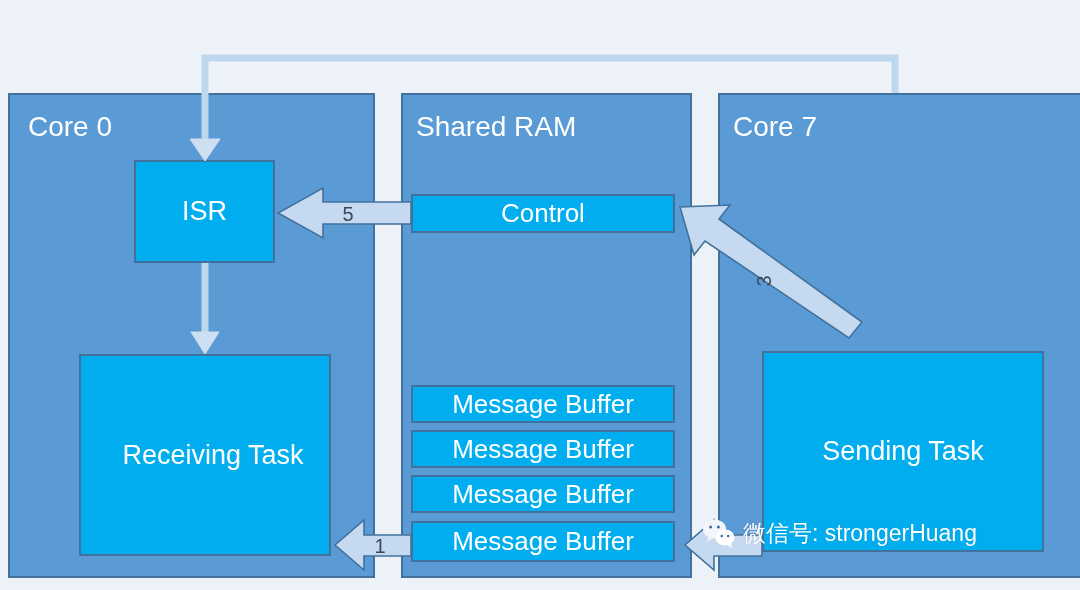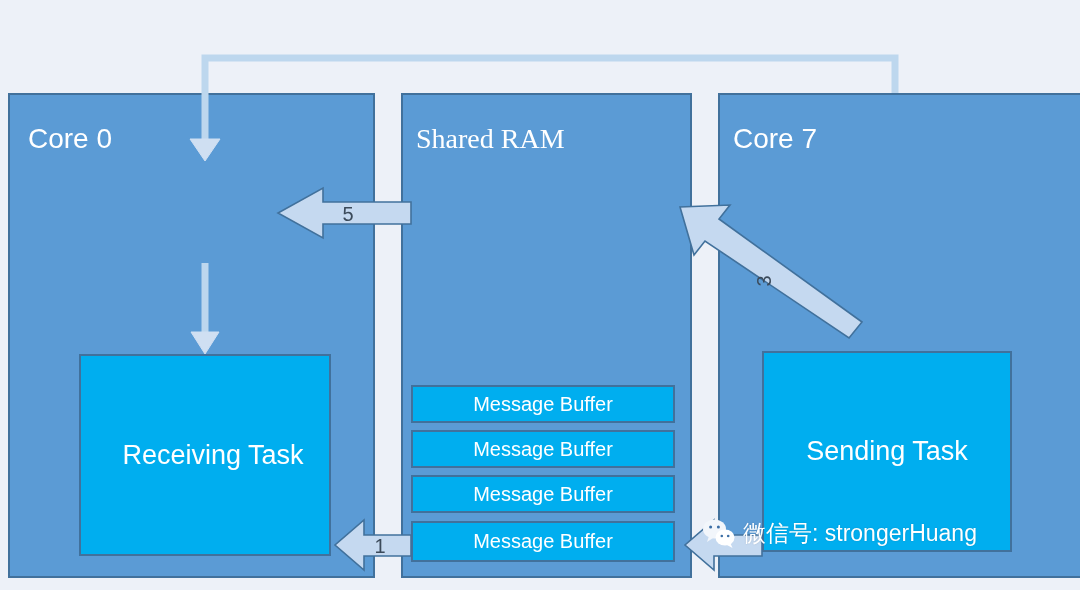--- a/index.html
+++ b/index.html
@@ -18,38 +18,37 @@
     background:#5b9bd5;
     border:2px solid #41719c;
     box-sizing:border-box;
   }
   .panel-title{
     position:absolute;
     color:#ffffff;
     font-size:28px;
     line-height:1;
     white-space:nowrap;
-    margin-top:12px;
   }
 
   
   .block{
     position:absolute;
     background:#00aeef;
     border:2px solid #41719c;
     box-sizing:border-box;
     display:flex;
     align-items:center;
     justify-content:center;
     color:#ffffff;
     white-space:nowrap;
   }
   .block.isr{font-size:27px;}
   .block.control{font-size:26px;}
-  .block.msgbuf{font-size:20px;}
+  .block.msgbuf{font-size:26px;}
   .block.task{font-size:27px;}
 
   
   #overlay{position:absolute;left:0;top:0;width:1080px;height:590px;pointer-events:none;}
   .arrow-num{
     font-family:"Liberation Sans","DejaVu Sans",sans-serif;
     font-size:20px;
     fill:#3b4a5a;
   }
   .hdr-label{
@@ -76,35 +75,37 @@
 </head>
 <body>
 
 <div id="stage">
 
 
   <div class="panel" style="left:8px;top:93px;width:367px;height:485px;"></div>
   <div class="panel-title" style="left:28px;top:113px;">Core 0</div>
 
   <div class="panel" style="left:401px;top:93px;width:291px;height:485px;"></div>
-  <div class="panel-title" style="left:416px;top:113px;font-family:Liberation Serif, serif;">Shared RAM</div>
+  <div class="panel-title" style="left:416px;top:113px;">Shared RAM</div>
 
   <div class="panel" style="left:718px;top:93px;width:364px;height:485px;"></div>
   <div class="panel-title" style="left:733px;top:113px;">Core 7</div>
 
+  <div class="block isr" style="left:134px;top:160px;width:141px;height:103px;">ISR</div>
 
   <div class="block task" style="left:79px;top:354px;width:252px;height:202px;padding-left:16px;">Receiving Task</div>
 
+  <div class="block control" style="left:411px;top:194px;width:264px;height:39px;">Control</div>
 
   <div class="block msgbuf" style="left:411px;top:385px;width:264px;height:38px;">Message Buffer</div>
   <div class="block msgbuf" style="left:411px;top:430px;width:264px;height:38px;">Message Buffer</div>
   <div class="block msgbuf" style="left:411px;top:475px;width:264px;height:38px;">Message Buffer</div>
   <div class="block msgbuf" style="left:411px;top:521px;width:264px;height:41px;">Message Buffer</div>
 
-  <div class="block task" style="left:762px;top:351px;width:250px;height:201px;">Sending Task</div>
+  <div class="block task" style="left:762px;top:351px;width:282px;height:201px;">Sending Task</div>
 
   <svg id="overlay" viewBox="0 0 1080 590">
 
     <g>
       <path d="M895,93 L895,58 L205,58 L205,143" fill="none" stroke="#bdd7ee" stroke-width="7"></path>
       <polygon points="205,161 190,139 220,139" fill="#cfdff2" stroke="#cfdff2" stroke-width="1"></polygon>
     </g>
 
     <g>
       <path d="M205,263 L205,337" fill="none" stroke="#bdd7ee" stroke-width="7"></path>

